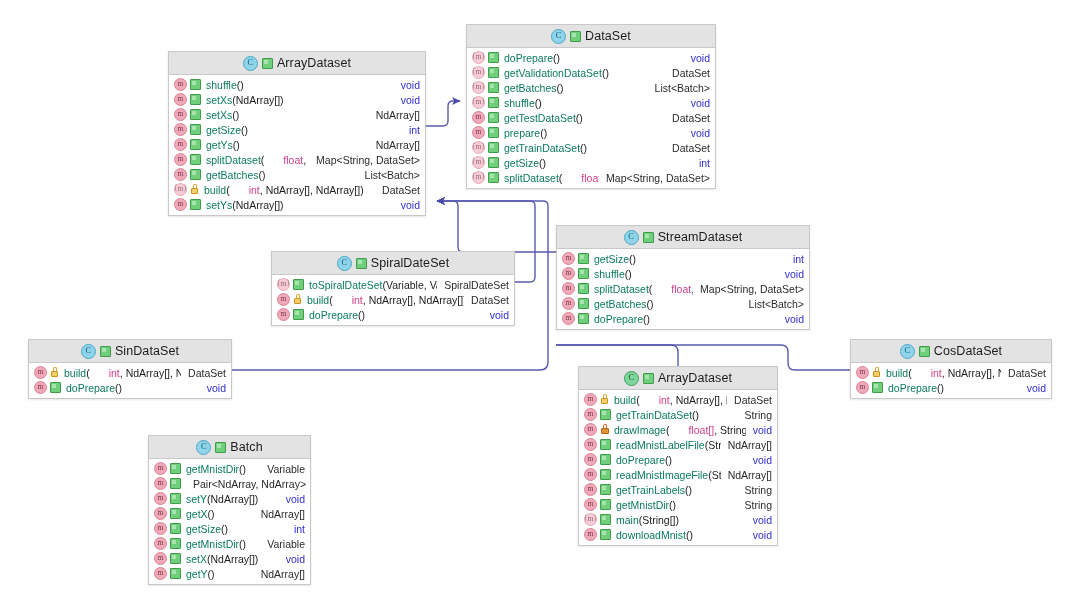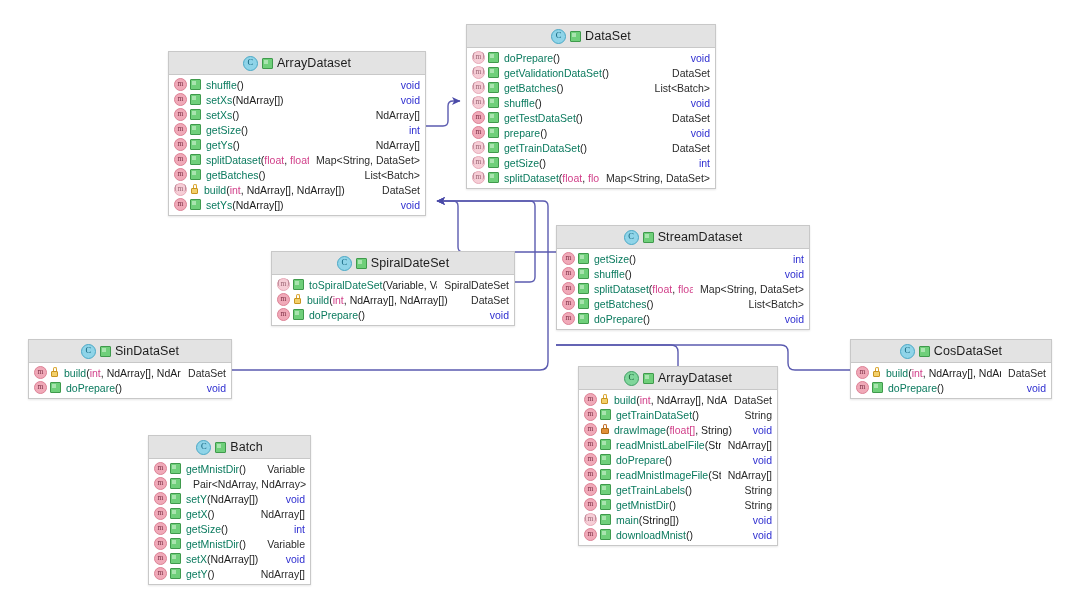--- a/index.html
+++ b/index.html
@@ -48,21 +48,21 @@
     font-size:10.5px;
   }
   .m-icons{display:flex;align-items:center;gap:3px;flex:0 0 auto;margin-right:5px;}
   .m-sig{flex:1 1 auto;overflow:hidden;text-overflow:clip;}
   .m-type{flex:0 0 auto;margin-left:7px;color:#2b2b2b;}
   .m-type.kw{color:#2f2fd0;}
 
   .m-name{color:#0a7a5e;margin-top:16px;}
   .paren{color:#1c1c1c;}
   .arg{color:#1c1c1c;}
-  .arg.kw{color:#d1408a;}
+  .arg.kw{color:#d1408a;padding-left:19px;}
 
   
   .ic{display:inline-block;position:relative;flex:0 0 auto;}
 
   .ic-method{
     width:11px;height:11px;border-radius:50%;
     background:#f0a9b8;border:1px solid #dd8195;
     color:#7d2f45;font-size:7.5px;line-height:9px;text-align:center;
     font-family:"Liberation Serif",serif;
   }

